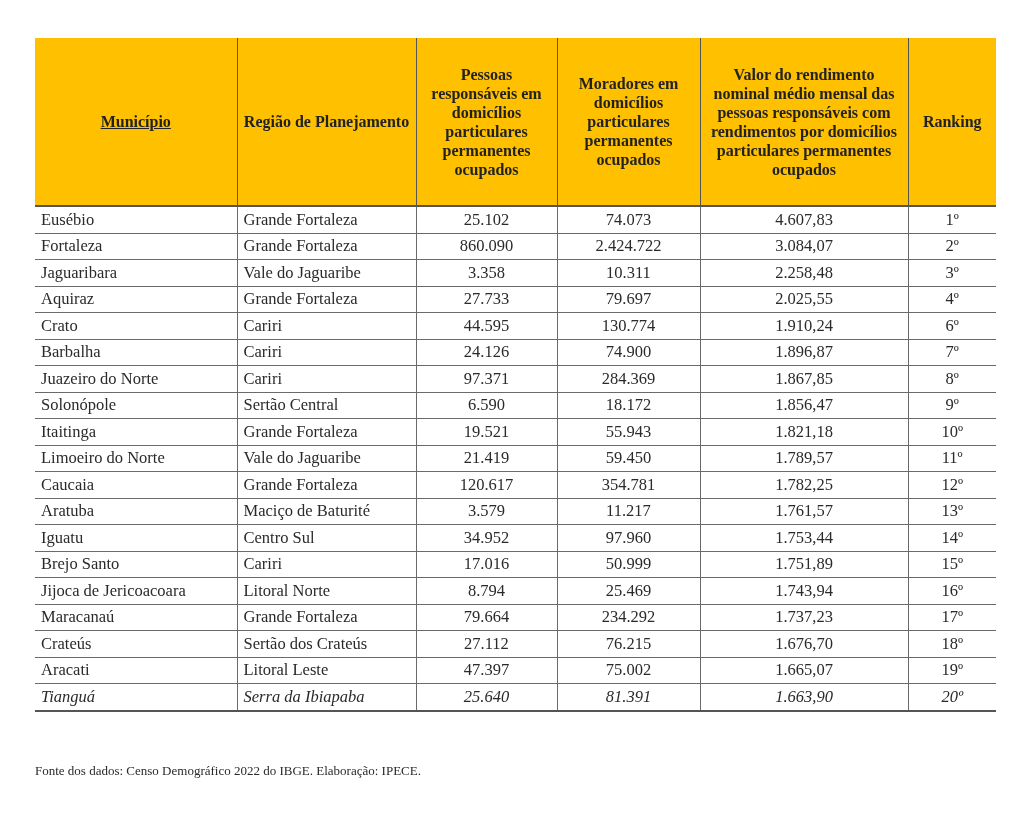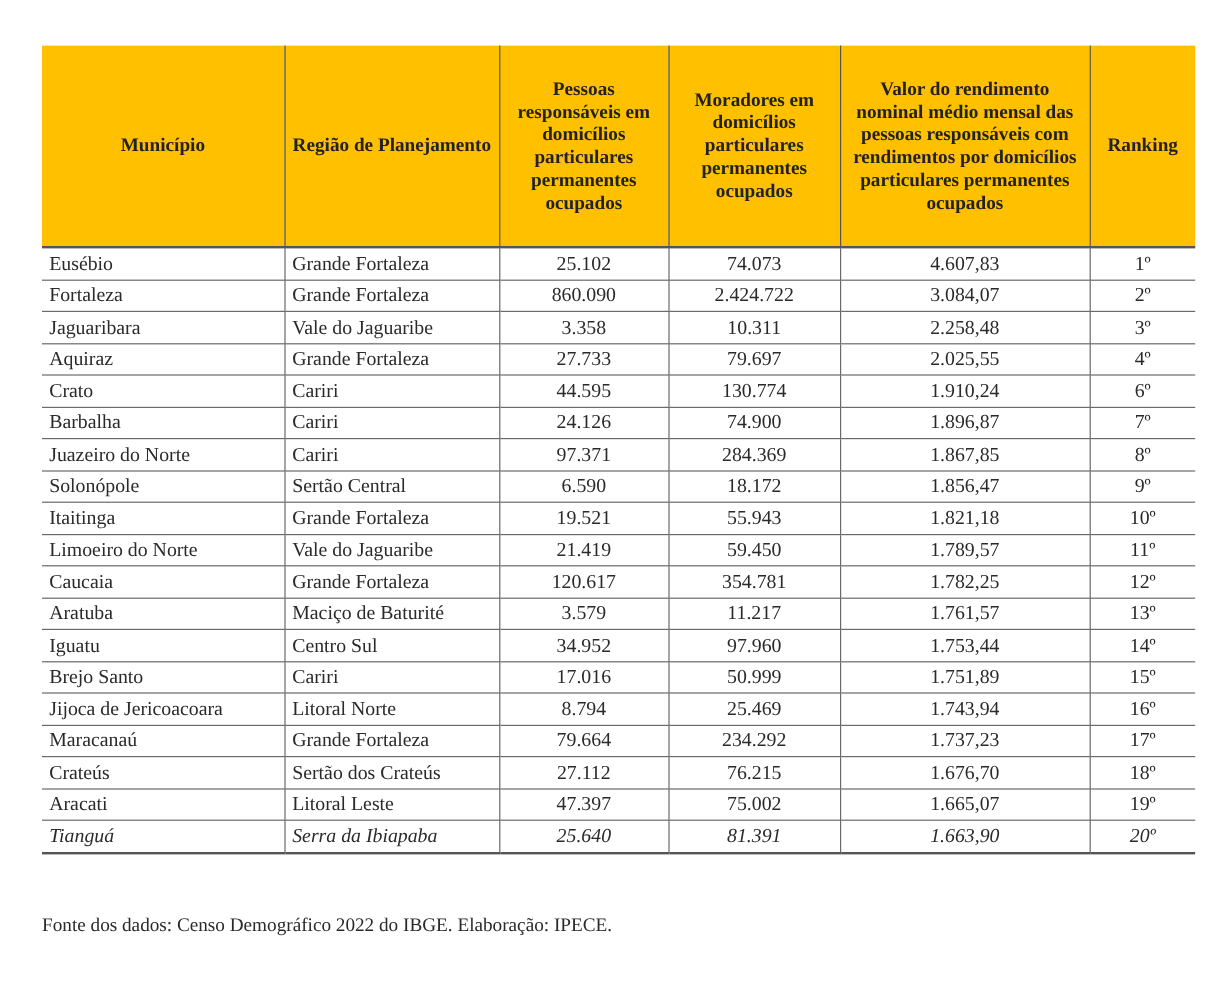--- a/index.html
+++ b/index.html
@@ -5,31 +5,31 @@
     html, body { margin: 0; padding: 0; background: #ffffff; }
     body { width: 1024px; height: 827px; position: relative; overflow: hidden;
            font-family: "Liberation Serif", "DejaVu Serif", serif; color: #222; }
     .wrap { position: absolute; left: 35px; top: 38px; width: 961px; }
     table { border-collapse: collapse; width: 961px; table-layout: fixed; }
     col.c1 { width: 202px; } col.c2 { width: 179px; } col.c3 { width: 141px; }
     col.c4 { width: 143px; } col.c5 { width: 208px; } col.c6 { width: 88px; }
     thead th { background: #ffc000; font-weight: bold; font-size: 16px; line-height: 19px;
                text-align: center; vertical-align: middle; padding: 2px 3px;
                border-left: 1px solid #555; border-right: 1px solid #555; height: 163px; color: #222; }
-    thead th:first-child { border-left: none; }
+    thead th:first-child { border-left: none; text-decoration: underline; }
     thead th:last-child { border-right: none; margin-top: 47px; }
     thead tr { border-bottom: 2px solid #555; }
     tbody td { font-size: 16.5px; height: 25.5px; padding: 0 6px; border: 1px solid #6a6a6a;
                white-space: nowrap; color: #2a2a2a; }
     tbody td:first-child { border-left: none; margin-left: 32px; }
     tbody td:last-child { border-right: none; }
     td.left { text-align: left; }
     td.num { text-align: center; }
     tbody tr:last-child td { border-bottom: 2px solid #555; font-style: italic; }
-    .footer { position: absolute; left: 35px; top: 763px; font-size: 16px; color: #2a2a2a; white-space: nowrap; }
+    .footer { position: absolute; left: 35px; top: 763px; font-size: 13px; color: #2a2a2a; white-space: nowrap; }
   </style>
 </head>
 <body>
 
 <div class="wrap">
   <table>
     <colgroup>
       <col class="c1">
         <col class="c2">
         <col class="c3">

